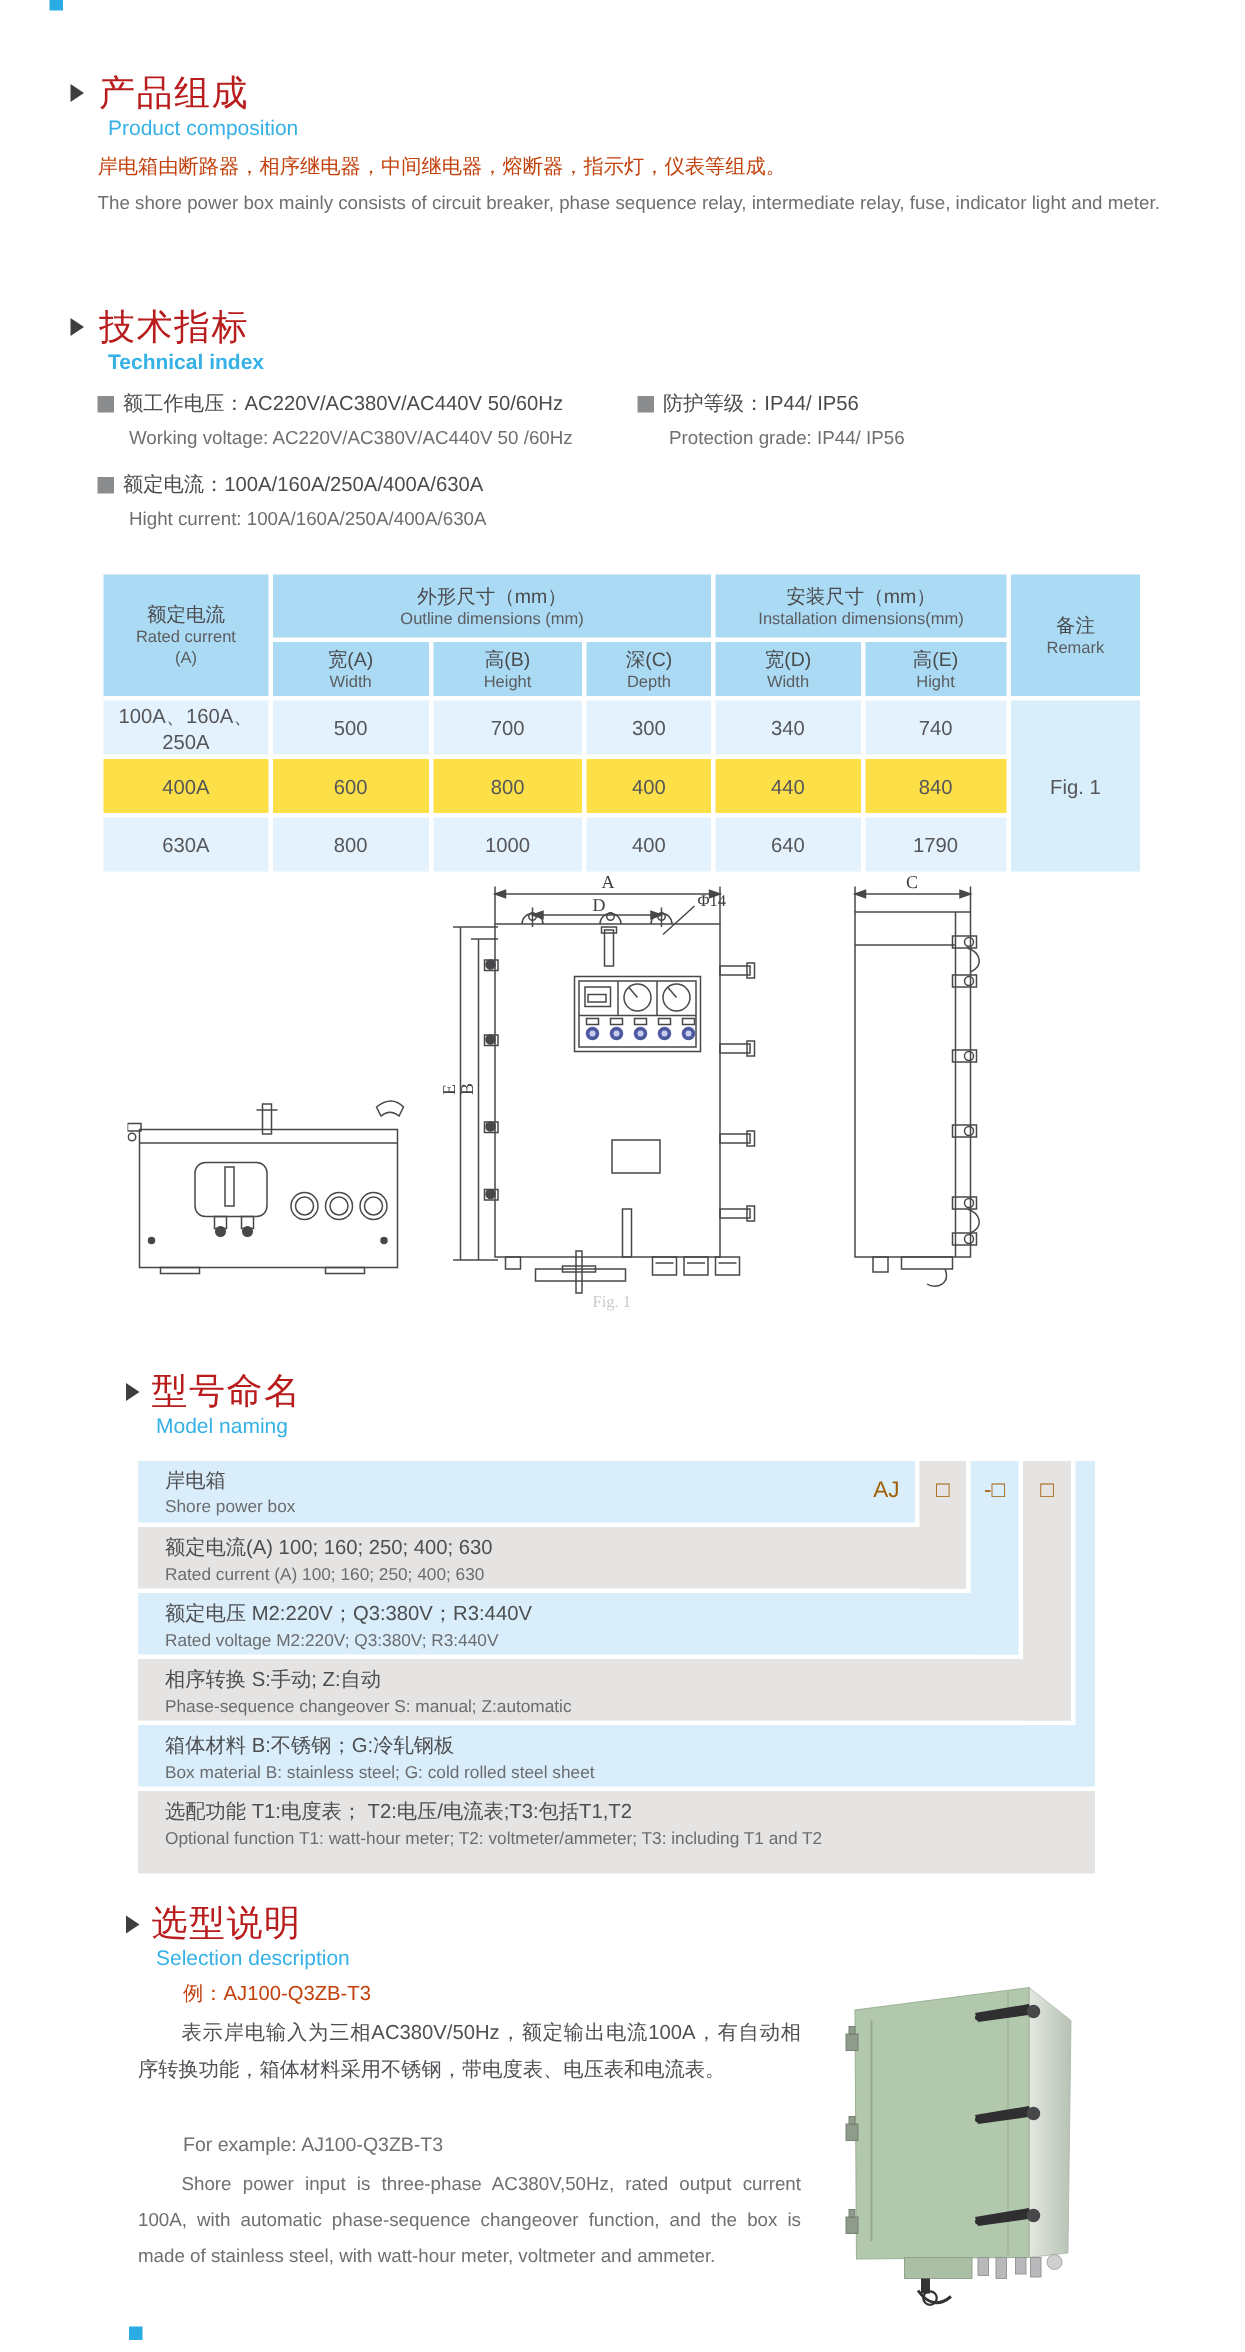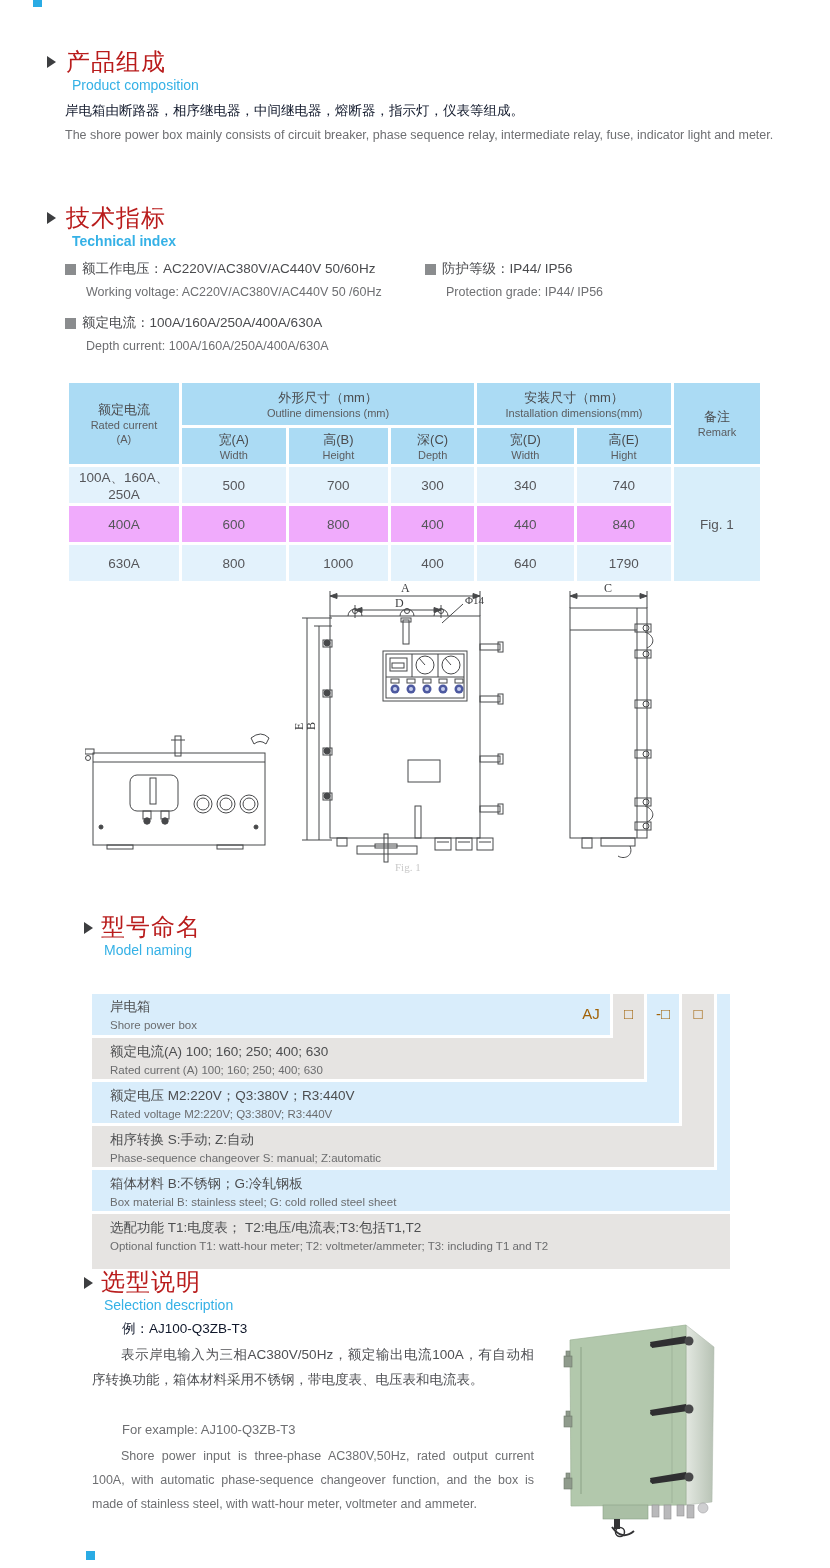--- a/index.html
+++ b/index.html
@@ -3,36 +3,36 @@
 <meta charset="utf-8">
 <style>
   html,body{margin:0;padding:0;background:#fff;}
   #page{position:relative;width:830px;height:1568px;background:#ffffff;overflow:hidden;
         font-family:"Liberation Sans",sans-serif;color:#4f5054;}
   .abs{position:absolute;}
   
   .tri{width:0;height:0;border-left:9px solid #3d3e40;border-top:6px solid transparent;border-bottom:6px solid transparent;}
   .sec-title{font-size:24px;color:#b91c1c;letter-spacing:1px;white-space:nowrap;}
   .sec-sub{font-size:14px;color:#35b1e6;white-space:nowrap;}
-  .cn{font-size:13.5px;color:#0f172a;}
+  .cn{font-size:13.5px;color:#c2410c;}
   .en{font-size:12.5px;color:#6e6f72;}
   
   .spec{margin-bottom:13px;}
   .spec .l1{display:flex;align-items:center;font-size:13.5px;color:#4a4b4e;}
   .sq{display:inline-block;width:11px;height:11px;background:#8a8c8e;margin-right:6px;flex:0 0 auto;}
   .spec .l2{margin-top:6px;padding-left:21px;font-size:12.5px;color:#6e6f72;line-height:17px;}
   .just{text-align:justify;}
   
   table.dims{border-collapse:separate;border-spacing:3px;table-layout:fixed;}
   table.dims th{background:#abdbf4;font-weight:normal;color:#4a4b4e;vertical-align:middle;padding:2px;}
   table.dims td{text-align:center;vertical-align:middle;color:#55565a;font-size:13.5px;}
   table.dims .hcn{font-size:13px;line-height:17px;}
   table.dims .hen{font-size:11px;color:#5b5c5f;line-height:14px;}
   .rowA td{background:#e3f2fc;}
-  .rowB td{background:#f0abfc;margin-top:44px;}
+  .rowB td{background:#fde047;margin-top:44px;}
   td.remark{background:#d8eefa !important;}
   
   .mrow{position:absolute;left:0;}
   .m-blue{background:#d9edfb;}
   .m-gray{background:#e6e4e2;}
   .mtext{padding:5px 0 0 18px;}
   .mtext .c1{font-size:13.5px;color:#4d4e50;line-height:18px;}
   .mtext .c2{font-size:11.5px;color:#6b6c6e;line-height:15px;margin-top:2px;}
   .code{position:absolute;font-size:15px;color:#a16207;}
   
@@ -64,21 +64,21 @@
           <span class="sq"></span>
           <span>额工作电压：AC220V/AC380V/AC440V  50/60Hz</span>
         </div>
       <div class="l2">Working voltage: AC220V/AC380V/AC440V 50 /60Hz</div>
     </div>
     <div class="spec">
       <div class="l1">
           <span class="sq"></span>
           <span>额定电流：100A/160A/250A/400A/630A</span>
         </div>
-      <div class="l2">Depth current: 100A/160A/250A/400A/630A</div>
+      <div class="l2">Hight current: 100A/160A/250A/400A/630A</div>
     </div>
   </div>
   <div class="abs" style="left:425px;top:260px;width:345px;">
     <div class="spec">
       <div class="l1">
           <span class="sq"></span>
           <span>防护等级：IP44/ IP56</span>
         </div>
       <div class="l2">Protection grade: IP44/ IP56</div>
     </div>
@@ -326,21 +326,21 @@
     <text x="218" y="152" font-size="12" fill="#3c3d3f" transform="rotate(-90 218 152)">E</text>
     <text x="230" y="152" font-size="12" fill="#3c3d3f" transform="rotate(-90 230 152)">B</text>
     <text x="519" y="14" font-size="12" fill="#3c3d3f">C</text>
     <text x="310" y="293" font-size="11" fill="#c9c9c9">Fig. 1</text>
   </svg>
 
   <div class="abs tri" style="left:84px;top:922px;"></div>
   <div class="abs sec-title" style="left:101px;top:911px;">型号命名</div>
   <div class="abs sec-sub" style="left:104px;top:942px;">Model naming</div>
 
-  <div class="abs" style="left:92px;top:974px;width:638px;height:261px;margin-top:20px;">
+  <div class="abs" style="left:92px;top:974px;width:638px;height:261px;">
 
     <div class="abs m-gray" style="left:521px;top:0;width:31px;height:85px;"></div>
     <div class="abs m-blue" style="left:555px;top:0;width:32px;height:129px;"></div>
     <div class="abs m-gray" style="left:590px;top:0;width:32px;height:173px;"></div>
     <div class="abs m-blue" style="left:625px;top:0;width:13px;height:217px;"></div>
 
     <div class="mrow m-blue" style="top:0;width:518px;height:41px;">
       <div class="mtext" style="padding-top:4px;">
         <div class="c1">岸电箱</div>
         <div class="c2">Shore power box</div>

